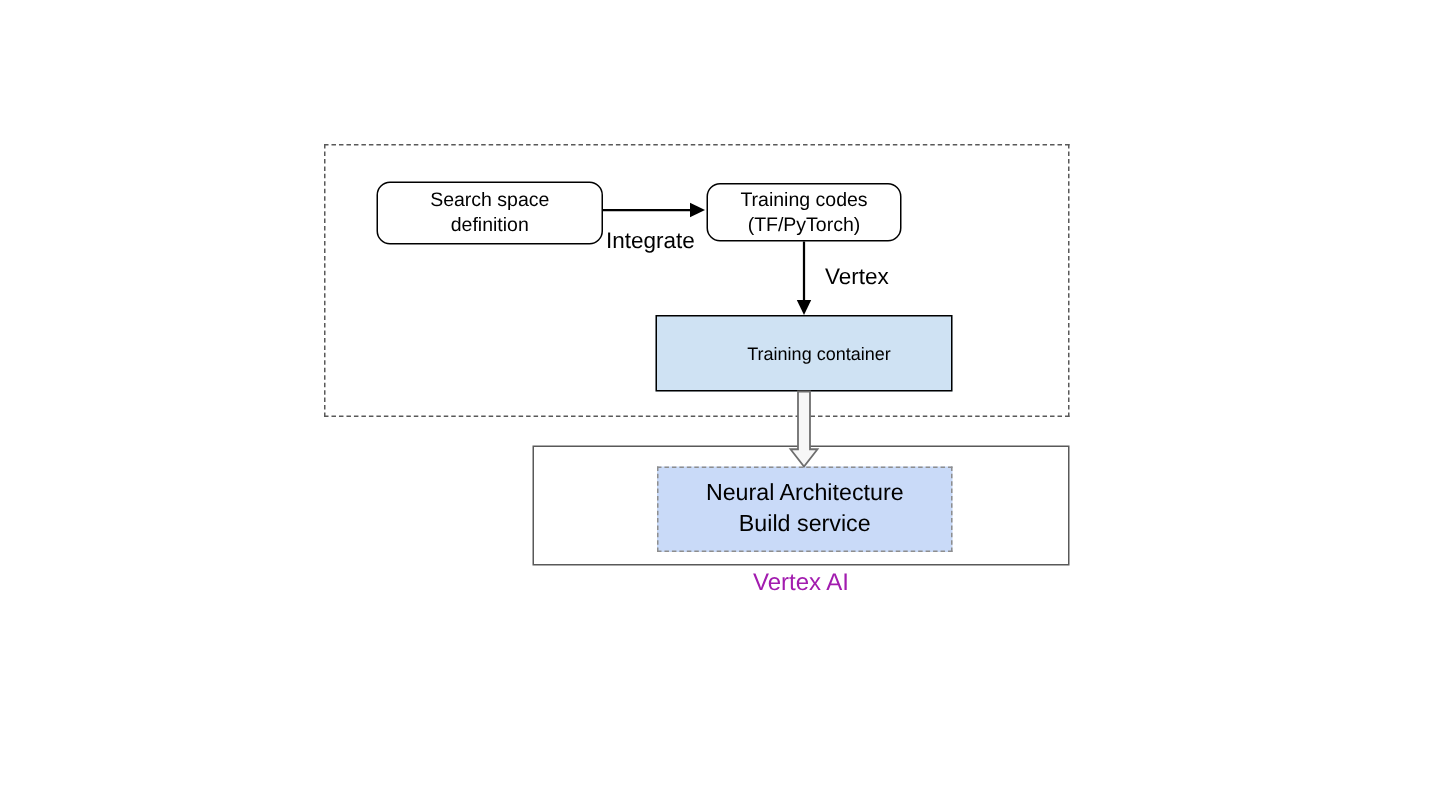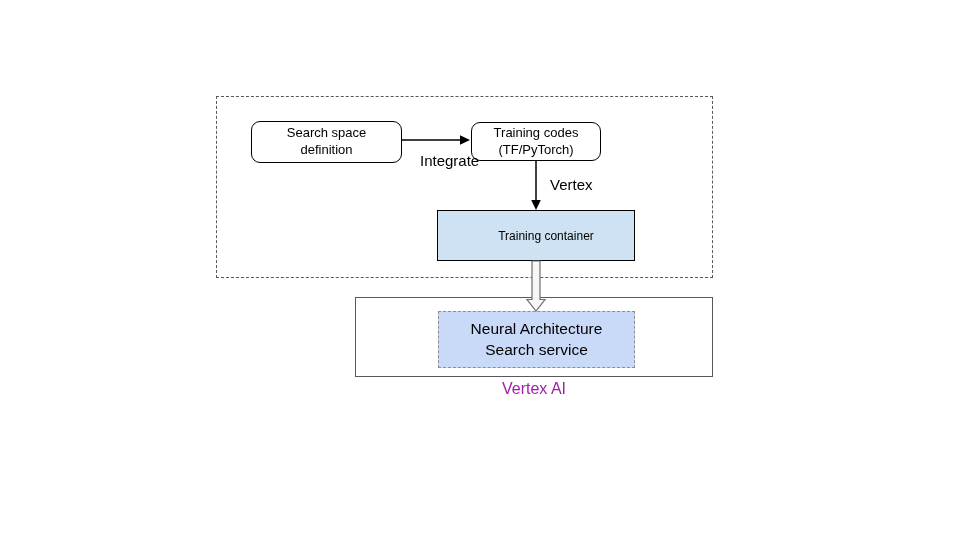--- a/index.html
+++ b/index.html
@@ -40,21 +40,21 @@
   #vertex-box {
     left: 355px; top: 297px; width: 358px; height: 80px;
     border: 1px solid #595959; background: #fff;
   }
   #nas-node {
     left: 438px; top: 311px; width: 197px; height: 57px;
     border: 1px dashed #8e8e8e;
     font-size: 15.5px; line-height: 1.35;
   }
   .edge-label { color: #000; font-size: 15px; white-space: nowrap; }
-  #integrate-label { left: 404px; top: 152px; margin-left: 16px; }
+  #integrate-label { left: 404px; top: 152px; }
   #build-label { left: 550px; top: 176px; }
   #vertex-label {
     left: 355px; top: 380px; width: 358px;
     text-align: center; font-size: 16px; color: #a21caf;
   }
   #arrows-layer { left: 0; top: 0; width: 960px; height: 540px; pointer-events: none; }
 </style>
 </head>
 <body>
 
@@ -66,21 +66,21 @@
 (TF/PyTorch)</div>
 
   <div id="search-space-node" class="abs node" style="border-color: rgb(0, 0, 0);">Search space
 definition</div>
 
   <div id="training-container-node" class="abs node" style="background-color: rgb(207, 226, 243); border-color: rgb(0, 0, 0);">Training container</div>
 
   <div id="vertex-box" class="abs" style="border-color: rgb(89, 89, 89);"></div>
 
   <div id="nas-node" class="abs node" style="background-color: rgb(201, 218, 248); border-color: rgb(142, 142, 142);">Neural Architecture
-Search service</div>
+Build service</div>
 
   <div id="integrate-label" class="abs edge-label">Integrate</div>
 
   <div id="build-label" class="abs edge-label">Vertex</div>
 
   <div id="vertex-label" class="abs">Vertex AI</div>
 
   <svg id="arrows-layer" class="abs" viewBox="0 0 960 540">
 
     <line x1="402" y1="140" x2="461" y2="140" stroke-width="1.5" style="stroke: rgb(0, 0, 0);"></line>

